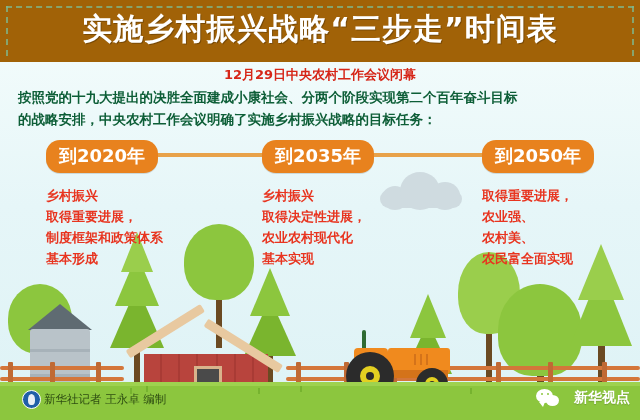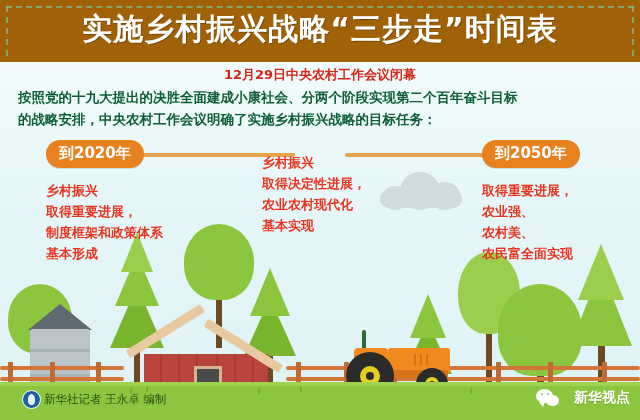--- a/index.html
+++ b/index.html
@@ -52,21 +52,21 @@
     position:absolute;top:13px;height:4px;background:#e8a24a;border-radius:2px;
   }
   .conn1{left:120px;width:175px;}
   .conn2{left:345px;width:140px;}
 
   .col{position:absolute;top:0;}
   .col1{left:46px;} .col2{left:262px;} .col3{left:482px;}
 
   .pill{
     display:inline-block;background:#e8821e;color:#fff;
-    font-size:15px;font-weight:bold;padding:4px 13px 5px;border-radius:14px;
+    font-size:18px;font-weight:bold;padding:4px 13px 5px;border-radius:14px;
     font-family:"DejaVu Sans","Liberation Sans",sans-serif;
     box-shadow:0 1px 0 rgba(0,0,0,.12);
   }
   .goal{
     margin-top:12px;color:#e8341f;font-size:13px;font-weight:bold;line-height:21px;
     font-family:"DejaVu Sans","Liberation Sans",sans-serif;white-space:nowrap;
   }
 
   
   .scene{position:absolute;left:0;top:62px;width:640px;height:320px;z-index:5;}
@@ -298,20 +298,21 @@
       <div class="pill">到2020年</div>
       <div class="goal">
         <div>乡村振兴</div>
         <div>取得重要进展，</div>
         <div>制度框架和政策体系</div>
         <div>基本形成</div>
       </div>
     </div>
 
     <div class="col col2">
+      <div class="pill">到2035年</div>
       <div class="goal">
         <div>乡村振兴</div>
         <div>取得决定性进展，</div>
         <div>农业农村现代化</div>
         <div>基本实现</div>
       </div>
     </div>
 
     <div class="col col3">
       <div class="pill">到2050年</div>

